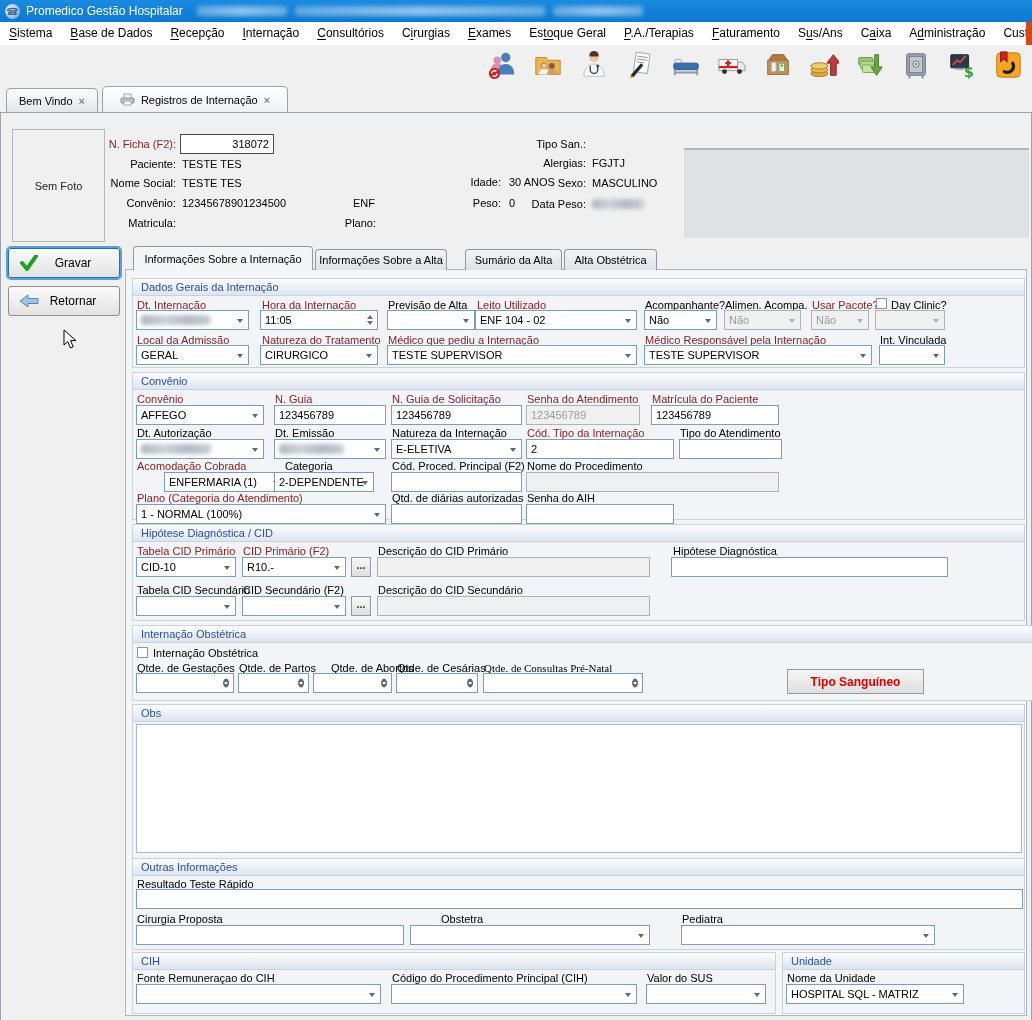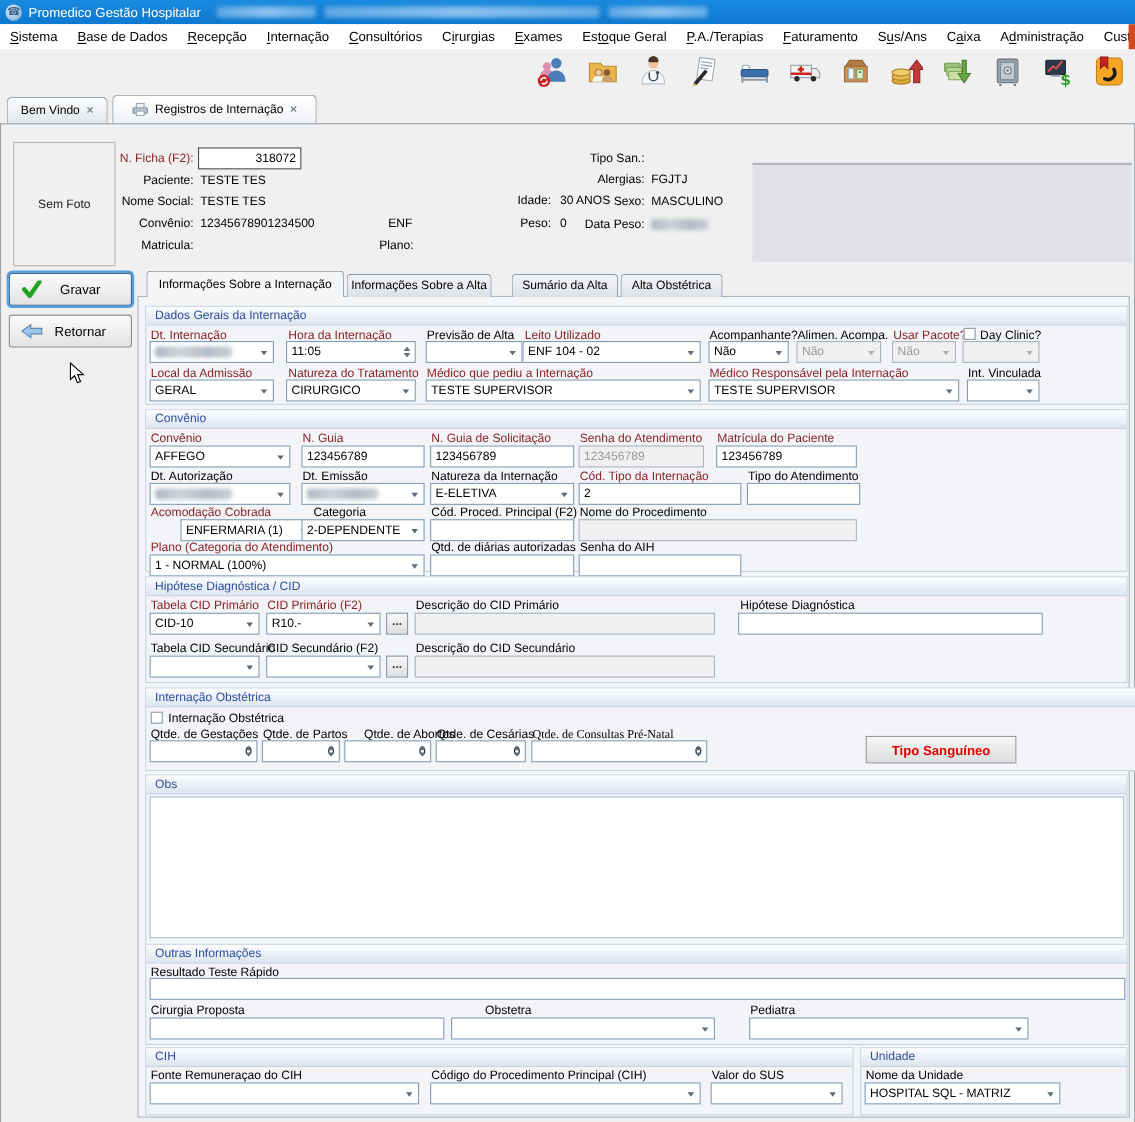--- a/index.html
+++ b/index.html
@@ -355,21 +355,21 @@
       </div>
     <div class="lb" style="left:259px; top:54px;">Natureza da Internação</div>
     <div class="fd dd" style="left:258px; top:66px; width:131px;">E-ELETIVA</div>
     <div class="lb req" style="left:394px; top:54px;">Cód. Tipo da Internação</div>
     <div class="fd" style="left:393px; top:66px; width:148px;">2</div>
     <div class="lb" style="left:547px; top:54px;">Tipo do Atendimento</div>
     <div class="fd" style="left:546px; top:66px; width:103px;"></div>
     <div class="lb req" style="left:4px; top:87px;">Acomodação Cobrada</div>
     <div class="fd dd" style="left:3px; top:99px; width:121px;margin-left:28px;">ENFERMARIA (1)</div>
     <div class="lb" style="left:152px; top:87px;">Categoria</div>
-    <div class="fd dd" style="left:141px; top:99px; width:112px;">2-DEPENDENTE</div>
+    <div class="fd dd" style="left:141px; top:99px; width:100px;">2-DEPENDENTE</div>
     <div class="lb" style="left:259px; top:87px;">Cód. Proced. Principal (F2)</div>
     <div class="fd" style="left:258px; top:99px; width:131px;"></div>
     <div class="lb" style="left:394px; top:87px;">Nome do Procedimento</div>
     <div class="fd ds" style="left:393px; top:99px; width:253px;"></div>
     <div class="lb req" style="left:4px; top:119px;">Plano (Categoria do Atendimento)</div>
     <div class="fd dd" style="left:3px; top:131px; width:250px;">1 - NORMAL (100%)</div>
     <div class="lb" style="left:259px; top:119px;">Qtd. de diárias autorizadas</div>
     <div class="fd" style="left:258px; top:131px; width:131px;"></div>
     <div class="lb" style="left:394px; top:119px;">Senha do AIH</div>
     <div class="fd" style="left:393px; top:131px; width:148px;"></div>

